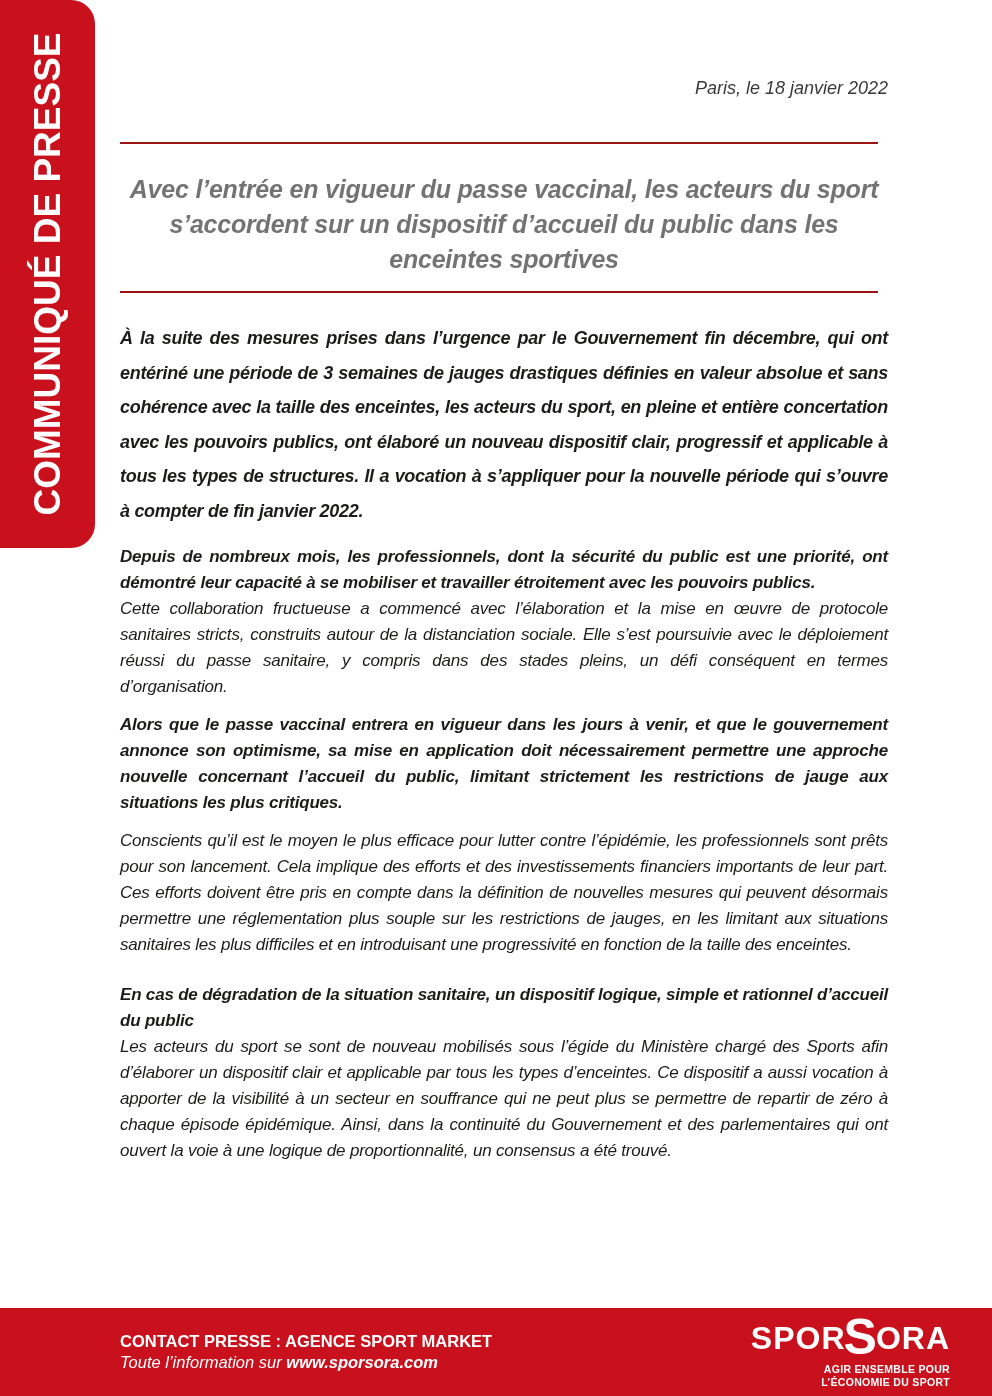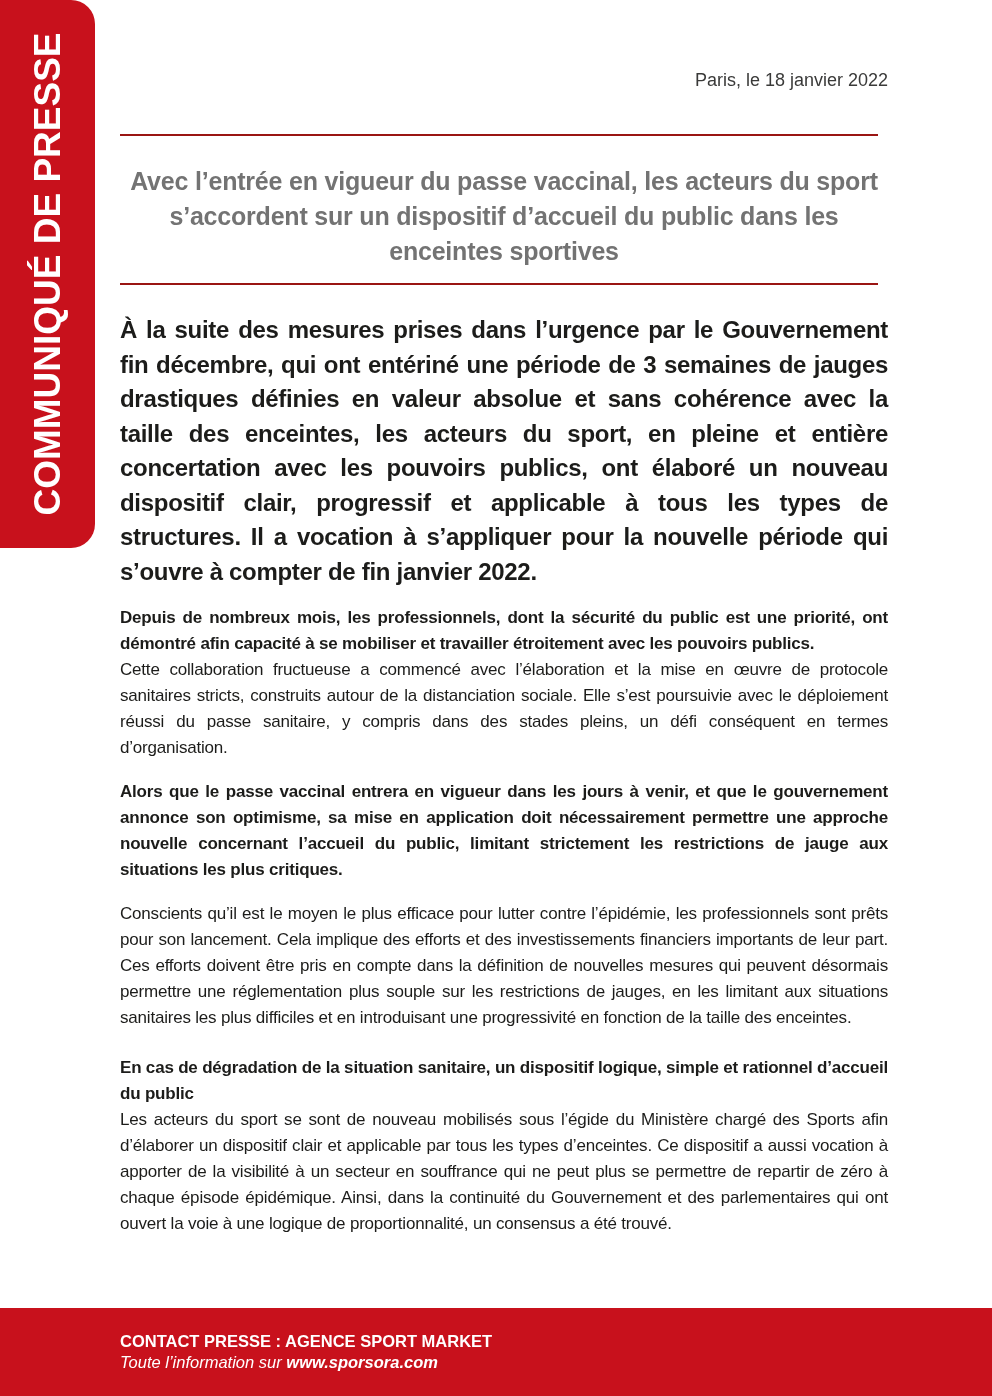--- a/index.html
+++ b/index.html
@@ -36,21 +36,22 @@
     font-weight: bold;
     font-size: 37px;
     letter-spacing: 0px;
   }
 
   
   .content {
     position: absolute;
     left: 120px;
     width: 768px;
-    top: 0;
+    top: 8px;
+    font-style: italic;
   }
   .dateline {
     margin-top: 68px;
     font-size: 18px;
     line-height: 24px;
     text-align: right;
     color: #3a3a39;
   }
   .rule {
     border: none;
@@ -66,36 +67,36 @@
     font-size: 25px;
     line-height: 35px;
     font-weight: bold;
     text-align: center;
     color: #737373;
     letter-spacing: -0.2px;
   }
 
   .intro {
     margin: 28px 0 0 0;
-    font-size: 24px;
+    font-size: 18px;
     line-height: 34.5px;
     font-weight: bold;
     text-align: justify;
     letter-spacing: -0.3px;
   }
 
   .para {
     margin: 0;
     font-size: 17px;
     line-height: 26px;
     text-align: justify;
     letter-spacing: -0.2px;
   }
   .para.bold { font-weight: bold; }
-  .gap-lg { margin-top: 18px; }
+  .gap-lg { margin-top: 12px; }
   .gap-md { margin-top: 16px; }
   .gap-xl { margin-top: 24px; }
 
   
   .footer {
     position: absolute;
     left: 0;
     bottom: 0;
     width: 992px;
     height: 88px;
@@ -151,35 +152,46 @@
   <div class="dateline">Paris, le 18 janvier 2022</div>
 
   <hr class="rule rule-1">
 
   <h1 class="title">Avec l’entrée en vigueur du passe vaccinal, les acteurs du sport s’accordent sur un dispositif d’accueil du public dans les enceintes sportives</h1>
 
   <hr class="rule rule-2">
 
   <p class="intro">À la suite des mesures prises dans l’urgence par le Gouvernement fin décembre, qui ont entériné une période de 3 semaines de jauges drastiques définies en valeur absolue et sans cohérence avec la taille des enceintes, les acteurs du sport, en pleine et entière concertation avec les pouvoirs publics, ont élaboré un nouveau dispositif clair, progressif et applicable à tous les types de structures. Il a vocation à s’appliquer pour la nouvelle période qui s’ouvre à compter de fin janvier 2022.</p>
 
-  <p class="para bold gap-md">Depuis de nombreux mois, les professionnels, dont la sécurité du public est une priorité, ont démontré afin capacité à se mobiliser et travailler étroitement avec les pouvoirs publics.</p>
+  <p class="para bold gap-md">Depuis de nombreux mois, les professionnels, dont la sécurité du public est une priorité, ont démontré leur capacité à se mobiliser et travailler étroitement avec les pouvoirs publics.</p>
 
   <p class="para">Cette collaboration fructueuse a commencé avec l’élaboration et la mise en œuvre de protocole sanitaires stricts, construits autour de la distanciation sociale. Elle s’est poursuivie avec le déploiement réussi du passe sanitaire, y compris dans des stades pleins, un défi conséquent en termes d’organisation.</p>
 
   <p class="para bold gap-lg">Alors que le passe vaccinal entrera en vigueur dans les jours à venir, et que le gouvernement annonce son optimisme, sa mise en application doit nécessairement permettre une approche nouvelle concernant l’accueil du public, limitant strictement les restrictions de jauge aux situations les plus critiques.</p>
 
   <p class="para gap-lg">Conscients qu’il est le moyen le plus efficace pour lutter contre l’épidémie, les professionnels sont prêts pour son lancement. Cela implique des efforts et des investissements financiers importants de leur part. Ces efforts doivent être pris en compte dans la définition de nouvelles mesures qui peuvent désormais permettre une réglementation plus souple sur les restrictions de jauges, en les limitant aux situations sanitaires les plus difficiles et en introduisant une progressivité en fonction de la taille des enceintes.</p>
 
   <p class="para bold gap-xl">En cas de dégradation de la situation sanitaire, un dispositif logique, simple et rationnel d’accueil du public</p>
 
   <p class="para">Les acteurs du sport se sont de nouveau mobilisés sous l’égide du Ministère chargé des Sports afin d’élaborer un dispositif clair et applicable par tous les types d’enceintes. Ce dispositif a aussi vocation à apporter de la visibilité à un secteur en souffrance qui ne peut plus se permettre de repartir de zéro à chaque épisode épidémique. Ainsi, dans la continuité du Gouvernement et des parlementaires qui ont ouvert la voie à une logique de proportionnalité, un consensus a été trouvé.</p>
 
 </div>
 
 <div class="footer">
 
   <div class="footer-contact">
     <div class="line1">CONTACT PRESSE : AGENCE SPORT MARKET</div>
     <div class="line3"><span>Toute l’information sur </span><span class="site">www.sporsora.com</span></div>
   </div>
 
+  <div class="logo-block">
+    <div class="logo-wordmark">
+      <span class="part">SPOR</span>
+        <span class="big-s">S</span>
+        <span class="part">ORA</span>
+    </div>
+    <div class="logo-tagline">
+      <div>AGIR ENSEMBLE POUR</div>
+      <div>L’ÉCONOMIE DU SPORT</div>
+    </div>
+  </div>
 
 </div>
 
 </body></html>

